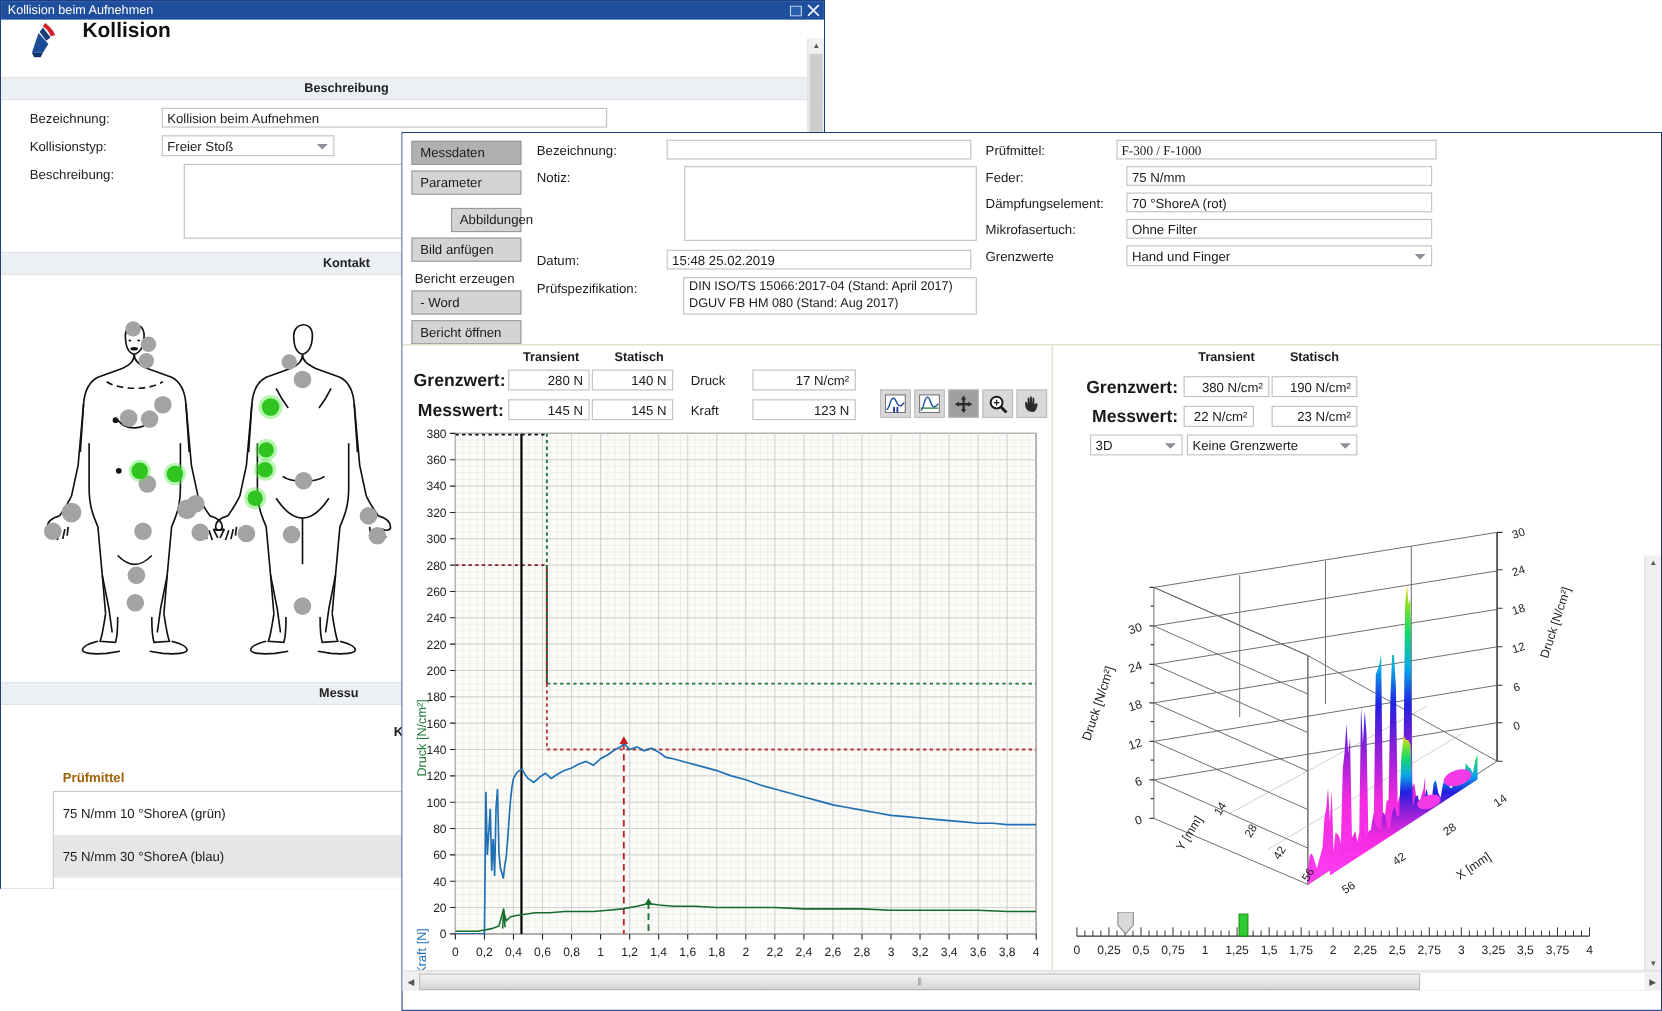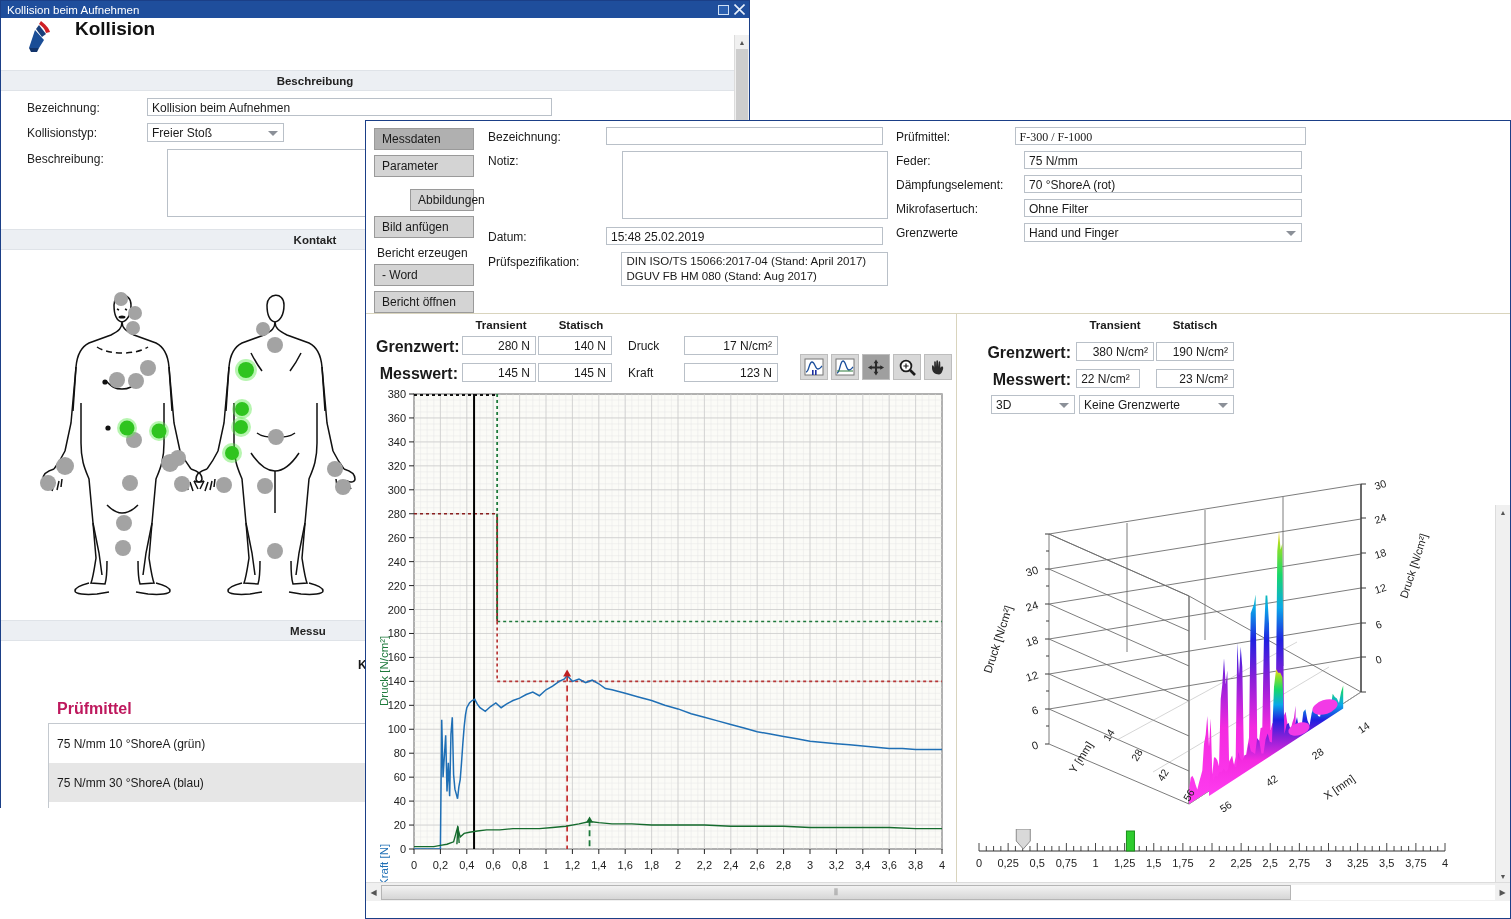--- a/index.html
+++ b/index.html
@@ -36,21 +36,21 @@
             border-left:5px solid transparent;border-right:5px solid transparent;
             border-top:5px solid #8b9098;}
   .ta{border:1px solid #b9c0c8;background:#fff;box-sizing:border-box;margin-left:20px;}
 
   
   .figwrap{position:absolute;left:18px;top:265px;width:350px;height:330px;}
 
   
   .tblwrap{position:absolute;left:48px;top:682px;width:690px;}
   table.w1t{border-collapse:collapse;width:100%;font-size:12px;}
-  table.w1t th{font-weight:bold;text-align:left;padding:0 0 6px 8px;font-size:16px;color:#be185d;}
+  table.w1t th{font-weight:bold;text-align:left;padding:0 0 6px 8px;font-size:12px;color:#a16207;}
   table.w1t th.num{text-align:center;}
   table.w1t td{border:none;padding:8px 8px;height:23px;}
   table.w1t td.num{text-align:center;}
   table.w1t tbody tr{background:#fff;}
   table.w1t tbody tr.alt{background:#e6e6e6;}
   table.w1t tbody{outline:1px solid #c4c9cf;}
 
   
   .vscroll{position:absolute;right:0;top:17px;width:14px;bottom:0;background:#f0f0f0;
            border-left:1px solid #dcdcdc;}
@@ -144,21 +144,21 @@
       <span>Beschreibung</span>
     </div>
 
     <div class="formrow">
       <div class="formlbl">Bezeichnung:</div>
       <div class="inp" style="width:405px;">Kollision beim Aufnehmen</div>
     </div>
 
     <div class="formrow">
       <div class="formlbl">Kollisionstyp:</div>
-      <div class="sel" style="width:137px;">
+      <div class="sel" style="width:157px;">
         <span>Freier Stoß</span>
         <span class="arr"></span>
       </div>
     </div>
 
     <div class="formrow">
       <div class="formlbl">Beschreibung:</div>
       <div class="ta" style="width:405px;height:68px;"></div>
     </div>
 
@@ -746,21 +746,21 @@
         <div style="position:absolute;left:118px;top:5px;width:160px;display:flex;">
           <div style="width:80px;text-align:center;font-weight:bold;font-size:11.5px;">Transient</div>
           <div style="width:80px;text-align:center;font-weight:bold;font-size:11.5px;">Statisch</div>
         </div>
 
         <div style="position:absolute;left:14px;top:30px;width:100px;text-align:right;" class="vlabel">Grenzwert:</div>
         <div class="vcell" style="position:absolute;left:119px;top:28px;width:78px;">380 N/cm²</div>
         <div class="vcell" style="position:absolute;left:199px;top:28px;width:78px;">190 N/cm²</div>
 
         <div style="position:absolute;left:14px;top:57px;width:100px;text-align:right;" class="vlabel">Messwert:</div>
-        <div class="vcell" style="position:absolute;left:119px;top:55px;width:64px;text-align:center;">22 N/cm²</div>
+        <div class="vcell" style="position:absolute;left:119px;top:55px;width:64px;">22 N/cm²</div>
         <div class="vcell" style="position:absolute;left:199px;top:55px;width:78px;">23 N/cm²</div>
 
         <div class="sel" style="position:absolute;left:34px;top:81px;width:84px;">
           <span>3D</span>
           <span class="arr"></span>
         </div>
         <div class="sel" style="position:absolute;left:122px;top:81px;width:155px;">
           <span>Keine Grenzwerte</span>
           <span class="arr"></span>
         </div>

